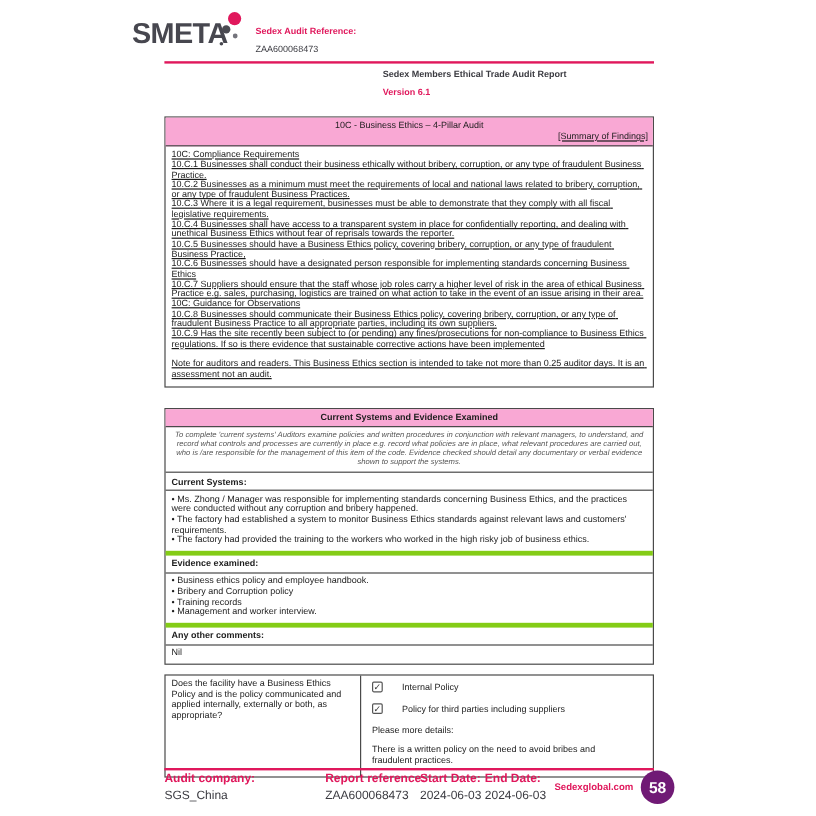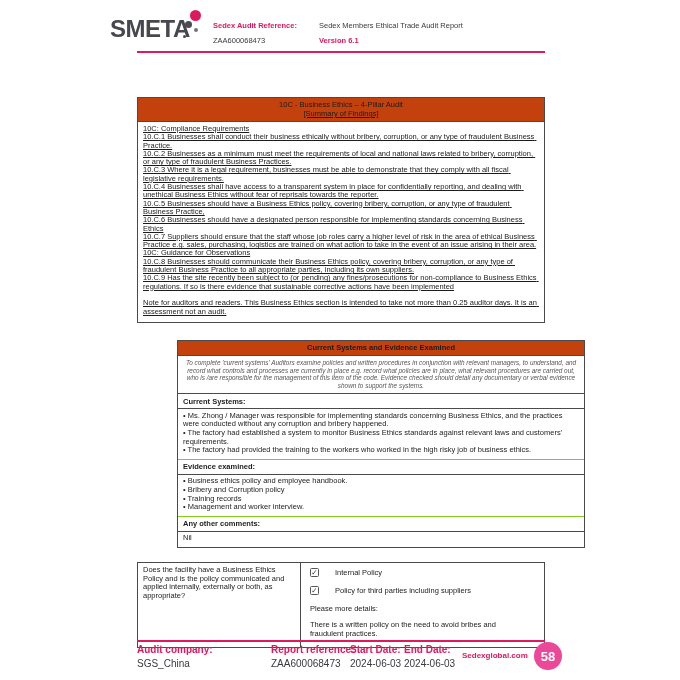--- a/index.html
+++ b/index.html
@@ -13,45 +13,45 @@
   .dot { position:absolute; border-radius:50%; }
   .dot-pink  { left:80px; top:-5px; width:11px; height:11px; background:#e0185c; }
   .dot-gray  { left:75px; top:6px;  width:7px;  height:7px;  background:#4b4b52; }
   .dot-small { left:84px; top:13px; width:4px;  height:4px;  background:#74747c; }
   .dot-period{ left:73px; top:20px; width:3px;  height:3px;  background:#47474f; }
 
   .hdr-col { position:absolute; top:21px; font-size:7.5px; line-height:9px; }
   .hdr-col1 { left:213px; }
   .hdr-col2 { left:319px; }
   .hdr-label-pink { color:#e0185c; font-weight:bold; }
-  .hdr-label-dark { color:#3a3a40; font-weight:normal; }
+  .hdr-label-dark { color:#3a3a40; font-weight:bold;margin-top:36px; }
   .hdr-value { margin-top:6px; color:#3a3a40; font-weight:normal; }
   .hdr-value.pink { color:#e0185c; font-weight:bold; }
   .hdr-line { position:absolute; left:137px; top:51px; width:408px; height:2px; background:#e0185c; }
 
   
   .tbl { position:absolute; left:137px; width:408px; border:1px solid #4a4a4a; background:#fff; }
   .tbl-1 { top:97px; }
-  .tbl-2 { top:340px;margin-left:40px; }
+  .tbl-2 { top:340px; }
   .tbl-3 { top:532px; min-height:86px; display:flex;margin-top:30px; }
 
-  .t-head { background:#c2410c; text-align:center; font-size:7.5px; line-height:9px;
+  .t-head { background:#f9a8d4; text-align:center; font-size:7.5px; line-height:9px;
             padding:2px 4px 3px; border-bottom:1px solid #4a4a4a; }
-  .t-head .underlined { text-decoration:underline; }
+  .t-head .underlined { text-decoration:underline;text-align:right; }
   .t-head.bold { font-weight:bold; }
 
   .t-body { font-size:7.5px; line-height:8.3px; padding:3px 5px 6px; white-space:pre-wrap;text-decoration:underline; }
 
   .guidance { font-size:6.4px; line-height:7.6px; font-style:italic; color:#555;
               text-align:center; padding:3px 7px 4px; border-bottom:1px solid #4a4a4a; }
 
   .sec-label { font-weight:bold; font-size:7.5px; line-height:9px; padding:2.5px 5px;
                border-bottom:1px solid #4a4a4a; }
   .sec-body  { font-size:7.5px; line-height:8.6px; padding:2.5px 5px 4px;
-               border-bottom:1px solid #84cc16; white-space:pre-wrap; }
+               border-bottom:4px solid #84cc16; white-space:pre-wrap; }
   .sec-body.last { border-bottom:none; }
 
   .q-left  { width:163px; border-right:1px solid #4a4a4a; padding:3px 5px;
              font-size:7.5px; line-height:8.6px; }
   .q-right { flex:1; padding:5px 9px 6px; font-size:7.5px; line-height:9px; }
   .opt-row { display:flex; align-items:center; margin-bottom:9px; }
   .checkbox { width:9px; height:9px; border:1px solid #555; border-radius:1.5px;
               font-size:7.5px; line-height:8px; text-align:center; color:#333;
               background:#fff; flex:0 0 auto; }
   .opt-label { margin-left:16px; }
@@ -59,21 +59,21 @@
   .details-text { margin-top:8px; line-height:8.6px; max-width:215px; }
 
   
   .ftr-line { position:absolute; left:137px; top:640px; width:408px; height:2px; background:#e0185c; }
   .ftr-col { position:absolute; top:645px; font-size:10px; line-height:9px; }
   .ftr-label { color:#e0185c; font-weight:bold; }
   .ftr-value { margin-top:5px; color:#3a3a40; }
   .fc1 { left:137px; } .fc2 { left:271px; } .fc3 { left:350px; } .fc4 { left:404px; }
   .website { position:absolute; left:462px; top:651px; font-size:8px; font-weight:bold; color:#e0185c; }
   .page-badge { position:absolute; left:534px; top:642px; width:28px; height:28px;
-                background:#ec4899; border-radius:50%; color:#fff; font-size:13px;
+                background:#701a75; border-radius:50%; color:#fff; font-size:13px;
                 font-weight:bold; display:flex; align-items:center; justify-content:center; }
 </style>
 </head>
 <body>
 
 <div class="page">
 
   <div class="logo">
     <span class="logo-text">SMETA</span>
     <span class="dot dot-pink"></span>

